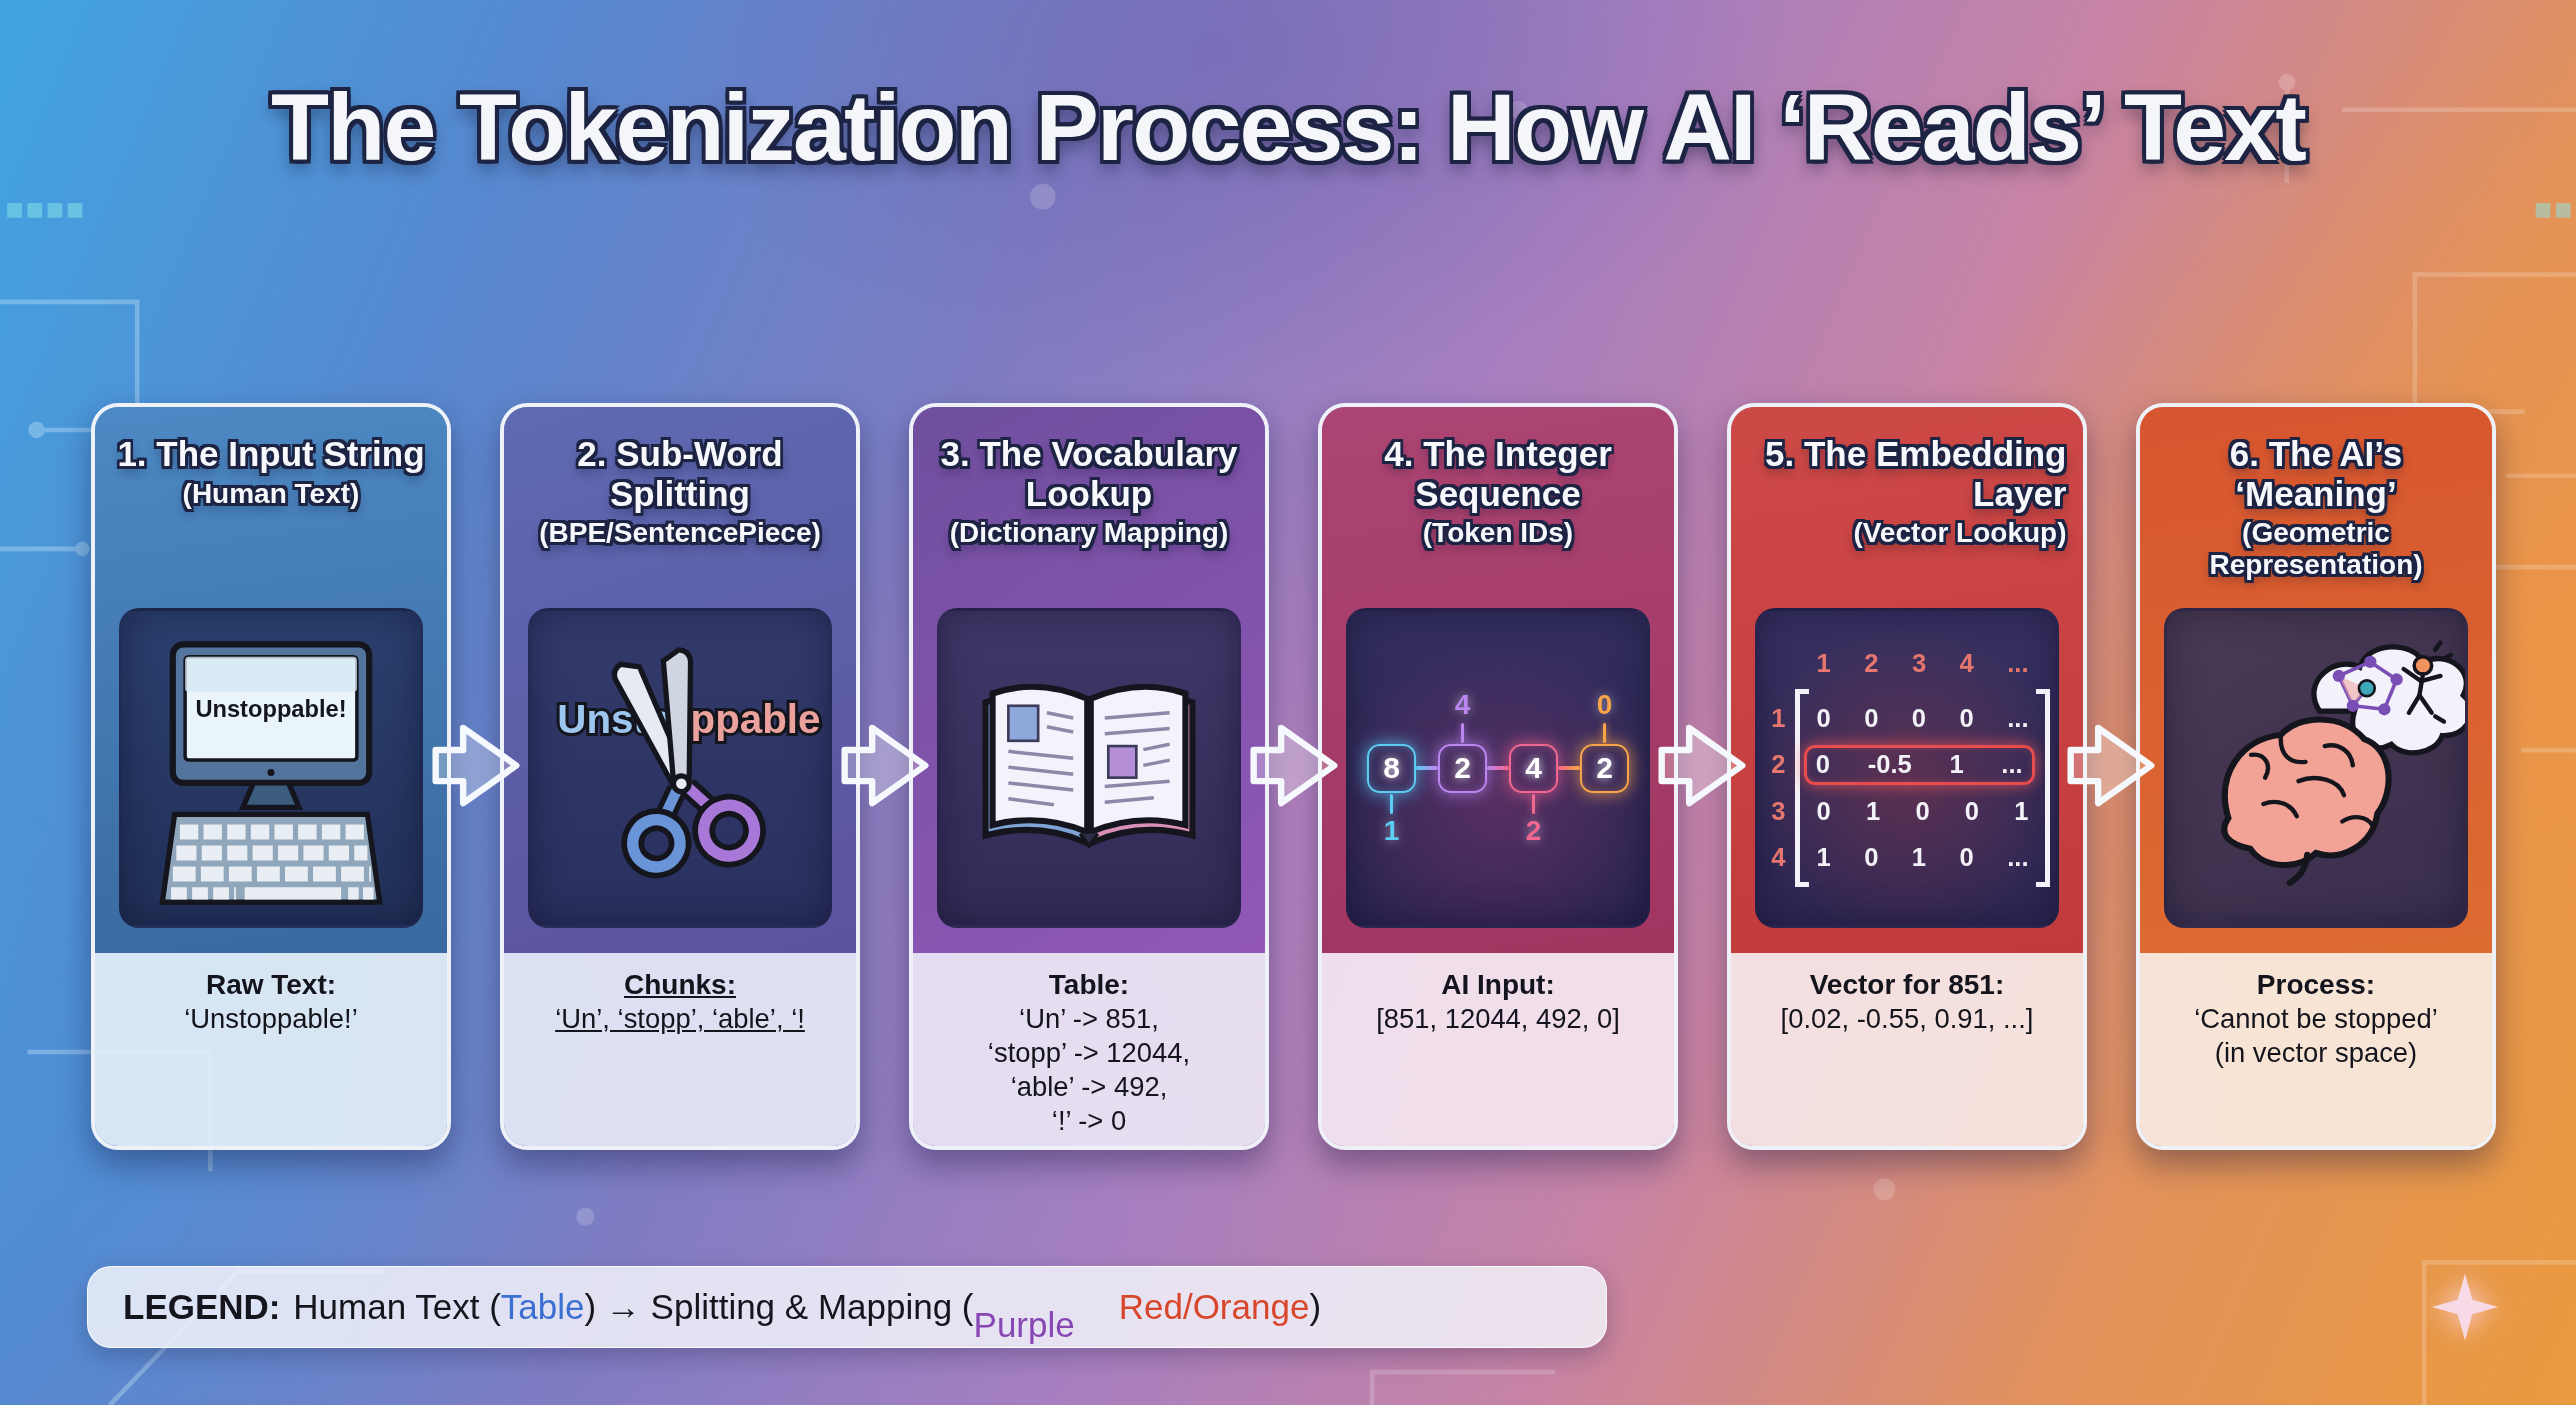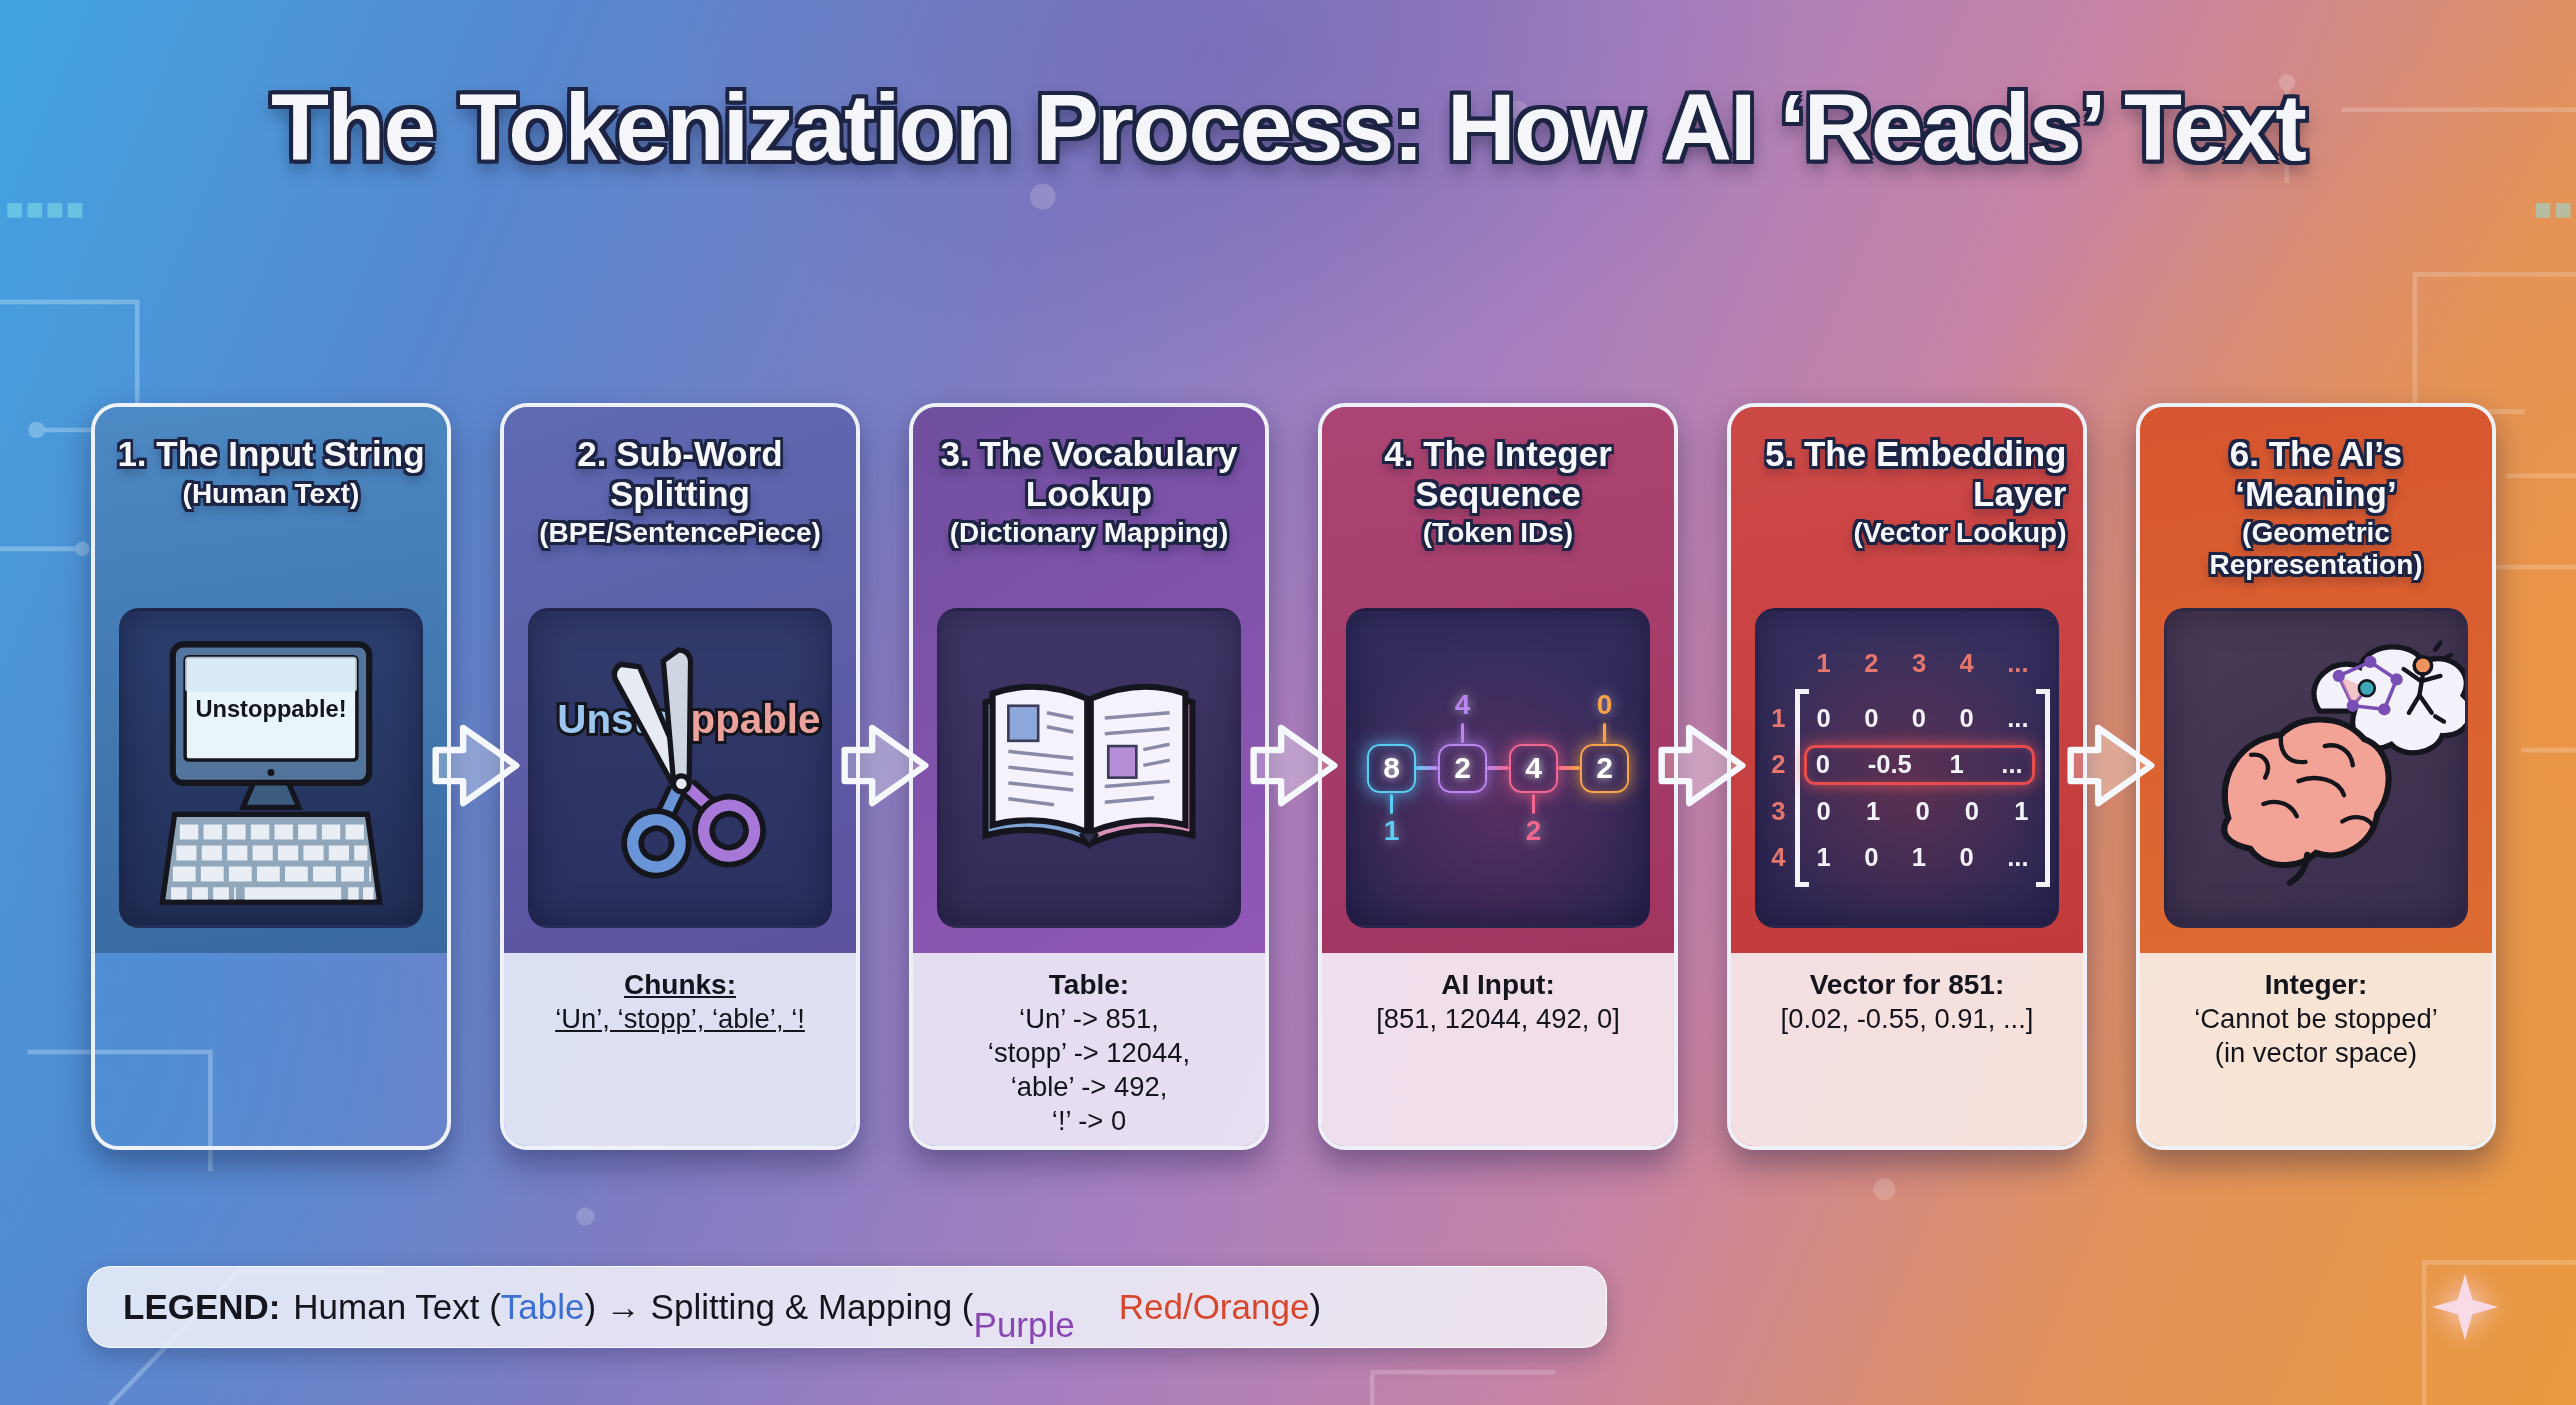--- a/index.html
+++ b/index.html
@@ -160,20 +160,24 @@
             <path d="M150 192 L190 192 L202 220 L138 220 Z" fill="#3c5c7e" stroke="#15151d" stroke-width="6"></path>
             <path d="M60 228 h220 l14 100 h-248 Z" fill="#90a7bb" stroke="#15151d" stroke-width="6"></path>
             <line x1="66" y1="248" x2="276" y2="248" stroke="#e8eef4" stroke-width="17" stroke-dasharray="21 6"></line>
             <line x1="62" y1="272" x2="280" y2="272" stroke="#e8eef4" stroke-width="17" stroke-dasharray="23 6"></line>
             <line x1="58" y1="296" x2="284" y2="296" stroke="#e8eef4" stroke-width="17" stroke-dasharray="26 6"></line>
             <line x1="56" y1="318" x2="130" y2="318" stroke="#e8eef4" stroke-width="14" stroke-dasharray="18 6"></line>
             <line x1="140" y1="318" x2="250" y2="318" stroke="#e8eef4" stroke-width="14"></line>
             <line x1="258" y1="318" x2="288" y2="318" stroke="#e8eef4" stroke-width="14" stroke-dasharray="12 5"></line>
           </svg>
         </div>
+      </div>
+      <div class="card-caption cap1">
+        <div class="cap-title">Raw Text:</div>
+        <div class="cap-line">‘Unstoppable!’</div>
       </div>
     </div>
 
     <div class="card">
       <div class="card-top top2">
         <div class="card-title outlined">2. Sub-Word Splitting</div>
         <div class="card-sub outlined">(BPE/SentencePiece)</div>
         <div class="panel panel2">
           <svg viewBox="0 0 340 350">
             <text x="30" y="135" font-size="46" font-weight="bold" fill="#9cc6ee" stroke="#15151d" stroke-width="7" paint-order="stroke">Unsto</text>
@@ -381,21 +385,21 @@
               <path d="M150 190 C170 182 196 188 202 206"></path>
               <path d="M180 150 C196 146 210 156 212 172"></path>
               <path d="M110 216 C126 210 142 216 148 230"></path>
               <path d="M200 236 C212 228 228 230 234 240"></path>
             </g>
             <path d="M160 274 C158 292 150 300 140 306" fill="none" stroke="#15151d" stroke-width="7" stroke-linecap="round"></path>
           </svg>
         </div>
       </div>
       <div class="card-caption cap6">
-        <div class="cap-title">Integer:</div>
+        <div class="cap-title">Process:</div>
         <div class="cap-line">‘Cannot be stopped’</div>
         <div class="cap-line">(in vector space)</div>
       </div>
     </div>
 
   </div>
 
   <svg class="flow-arrow" style="left:432px" viewBox="0 0 96 110">
     <path d="M4 38 h30 V14 L92 55 L34 96 V72 H4 Z" fill="rgba(255,255,255,.28)" stroke="#f5f8fc" stroke-width="7" stroke-linejoin="round"></path>
   </svg>

